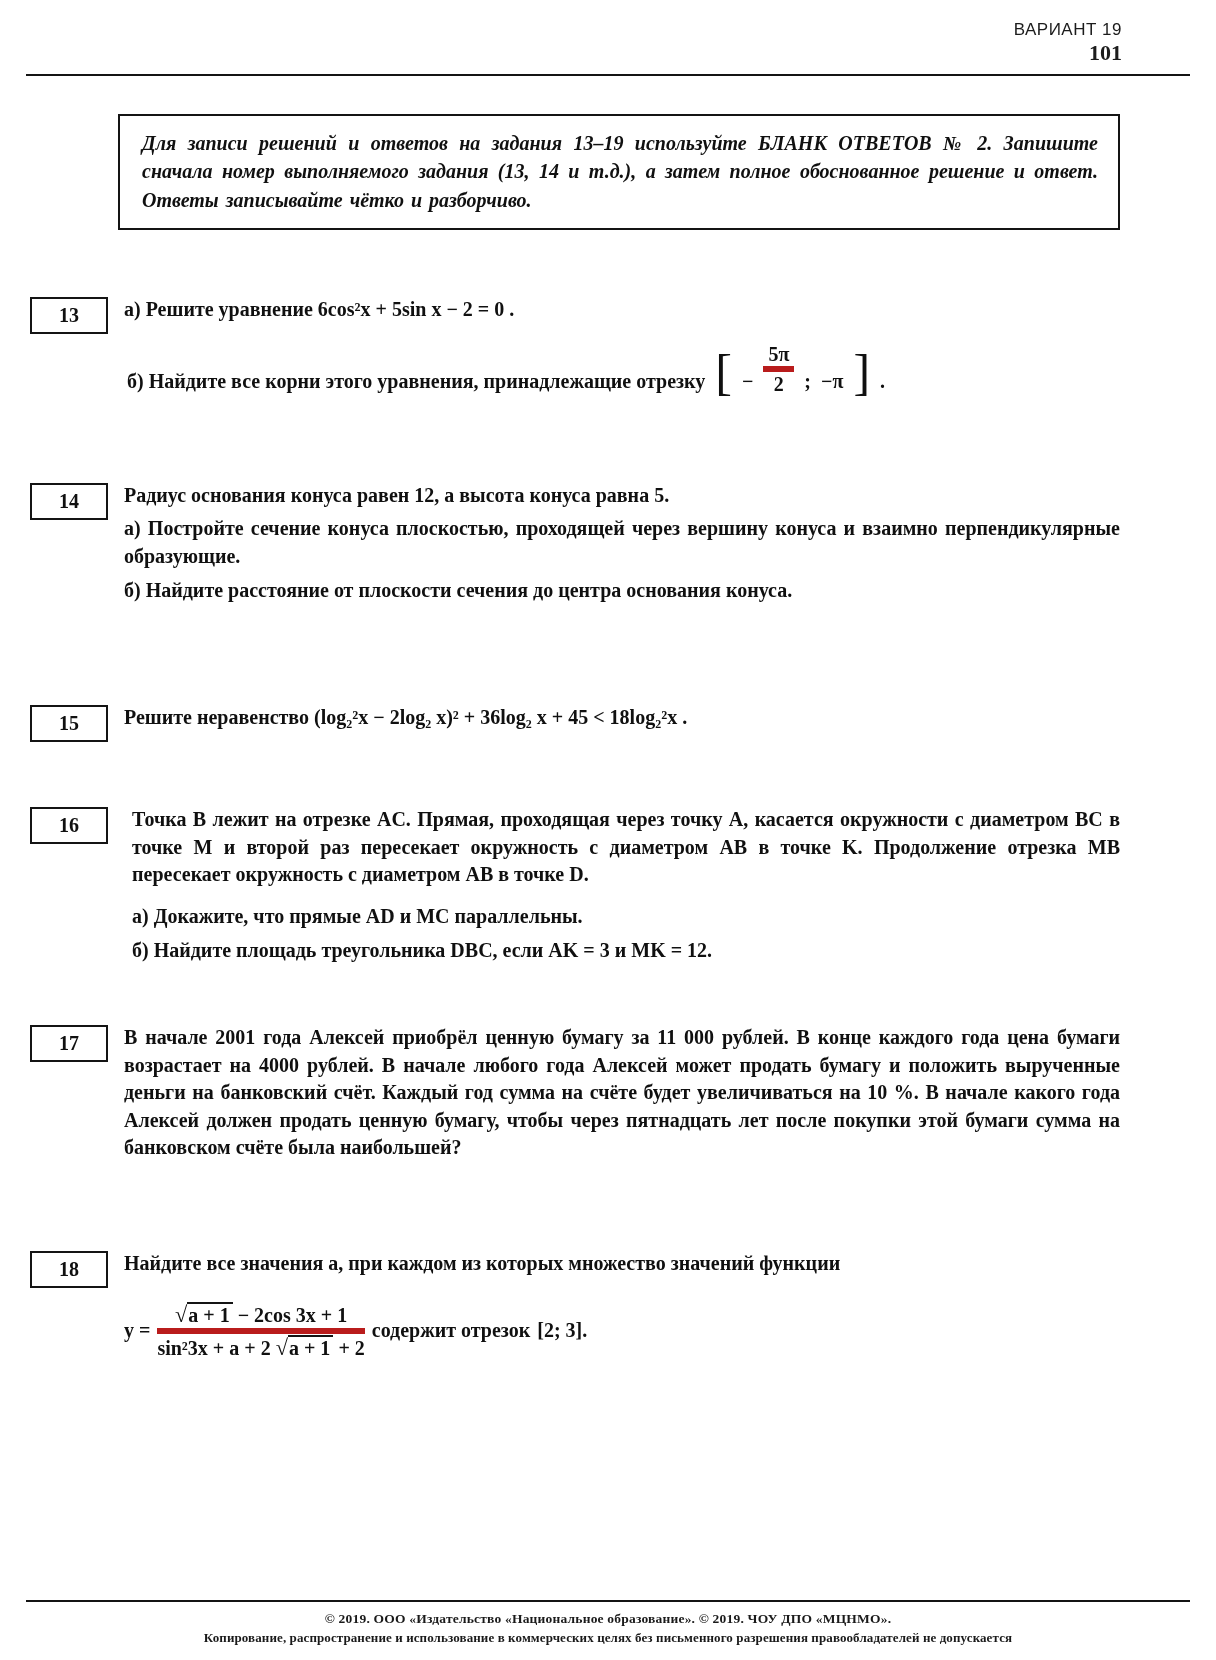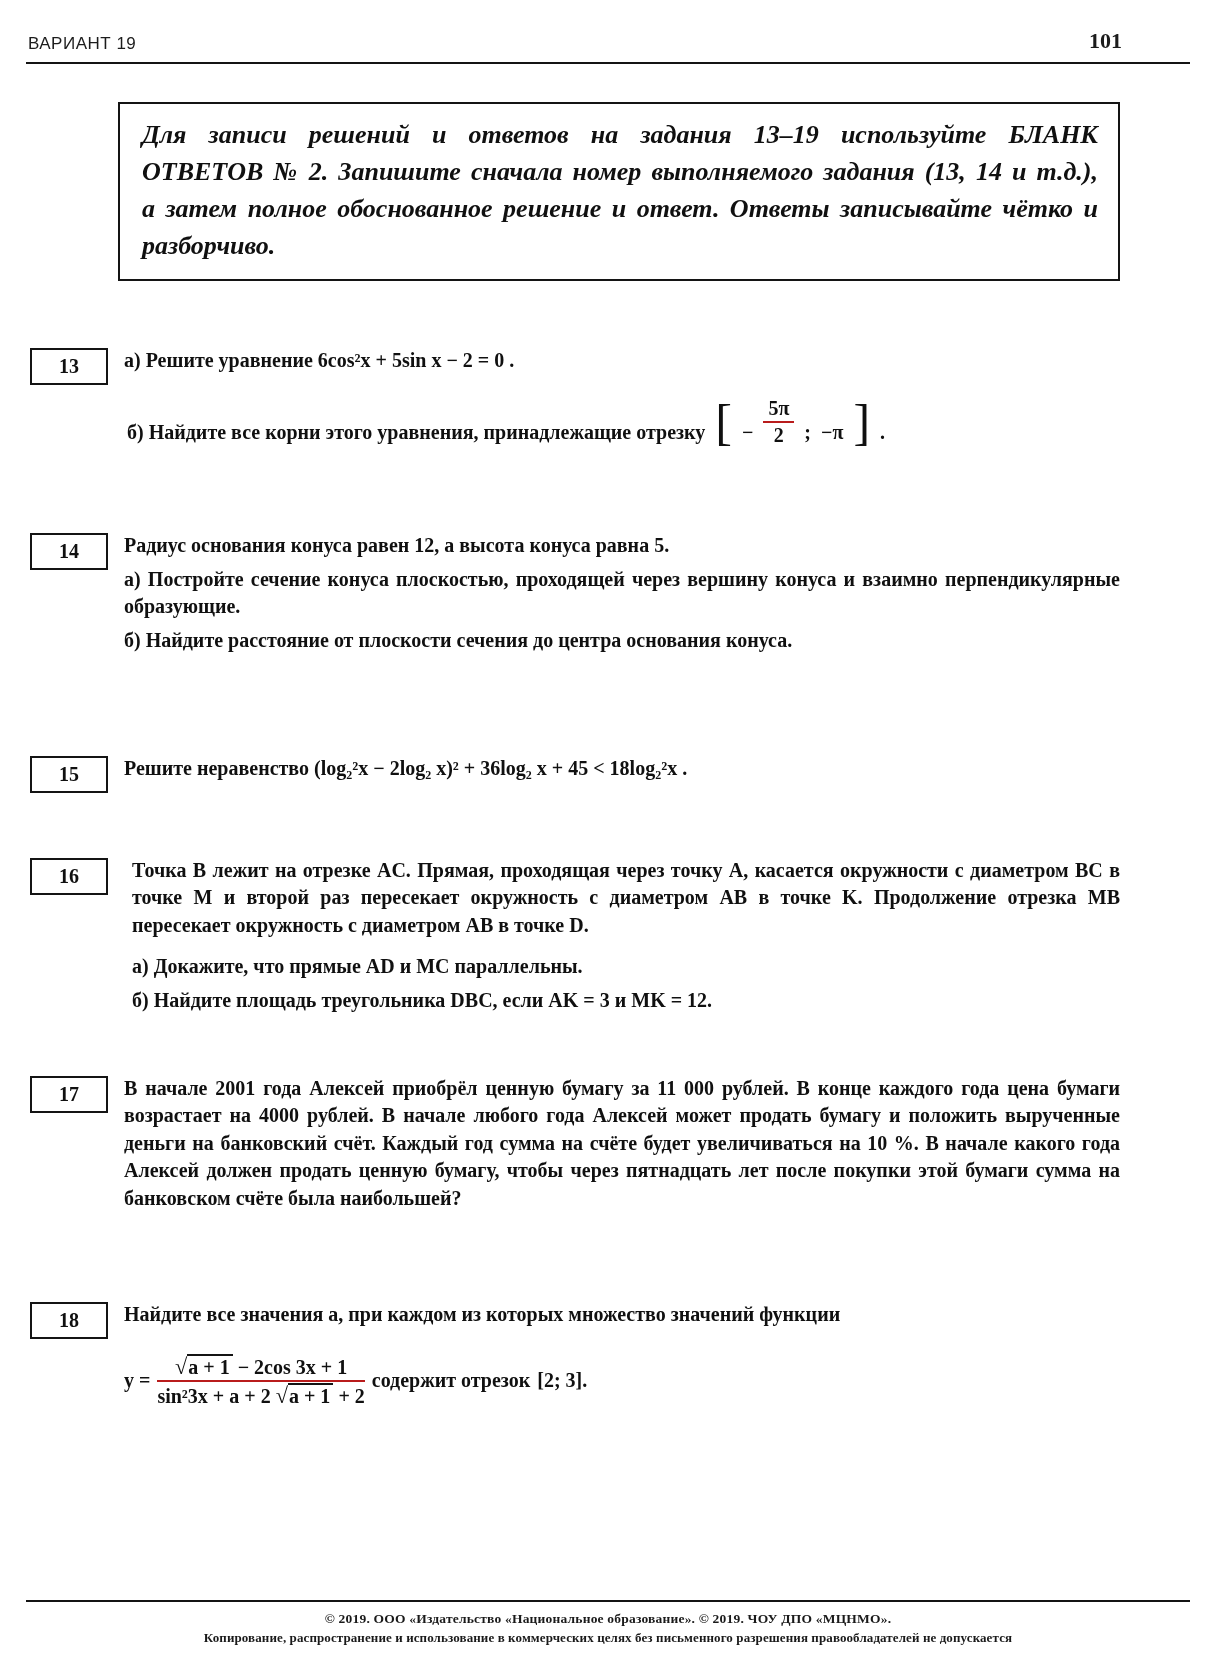--- a/index.html
+++ b/index.html
@@ -9,42 +9,43 @@
     width: 1216px; height: 1660px;
     background: #ffffff;
     color: #101010;
     font-family: "Liberation Serif", serif;
     position: relative;
     overflow: hidden;
   }
   
   .header {
     display: flex; justify-content: space-between; align-items: flex-end;
-    padding: 28px 94px 8px 28px;
+    padding: 20px 94px 8px 28px;
+    flex-direction: column;
   }
   .variant-label {
     font-family: "Liberation Sans", sans-serif;
     font-size: 17px; letter-spacing: 0.5px; color: #1c1c1c;
   }
   .page-number {
     font-size: 22px; font-weight: bold; color: #1c1c1c; margin-left: 23px;
   }
   .rule {
     border: none; border-top: 2px solid #141414;
     margin: 0 26px;
   }
   
   .notice {
     margin: 38px 96px 0 118px;
     border: 2px solid #141414;
     padding: 13px 20px 14px 22px;
   }
   .notice p {
     margin: 0;
-    font-size: 26px; line-height: 1.42;
+    font-size: 20px; line-height: 1.42;
     font-weight: bold; font-style: italic;
     text-align: justify;
     word-spacing: 2px;
   }
   
   .problem {
     display: flex; align-items: flex-start;
     margin-left: 30px; margin-right: 96px;
   }
   .numbox {
@@ -73,21 +74,21 @@
     display: flex; align-items: center;
     flex-wrap: nowrap;
     text-align: left !important;
   }
   .mathline > * { margin-right: 7px; }
   .frac {
     display: inline-block; text-align: center;
     vertical-align: middle; line-height: 1.12;
     font-weight: bold;
   }
-  .frac .num { display: block; border-bottom: 2px solid #b91c1c; padding: 0 5px 1px; }
+  .frac .num { display: block; border-bottom: 6px solid #b91c1c; padding: 0 5px 1px; }
   .frac .den { display: block; padding-top: 1px; }
   .bigbr {
     font-size: 250%; font-weight: 400; line-height: 0.9;
     position: relative; top: -1px;
   }
   .interval { display: inline-flex; align-items: flex-end; margin-top: 10px; min-height: 66px; }
   .interval > span { margin-left: 3px; }
   .sqrt { white-space: nowrap; }
   .sqrt .rsign { font-size: 1.12em; }
   .sqrt .rarg { border-top: 2px solid #141414; padding: 0 3px 0 1px; }

